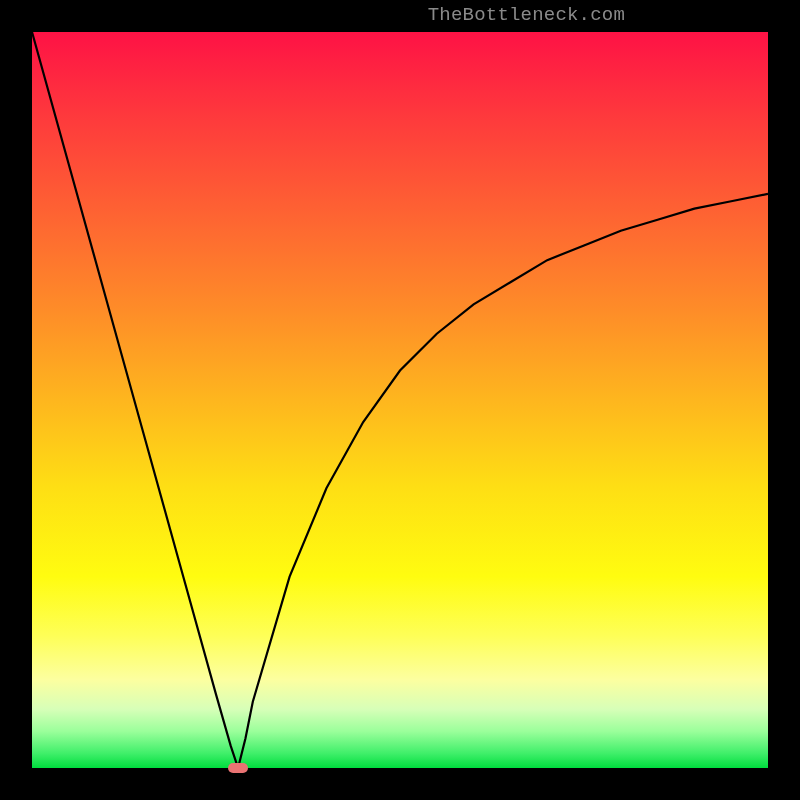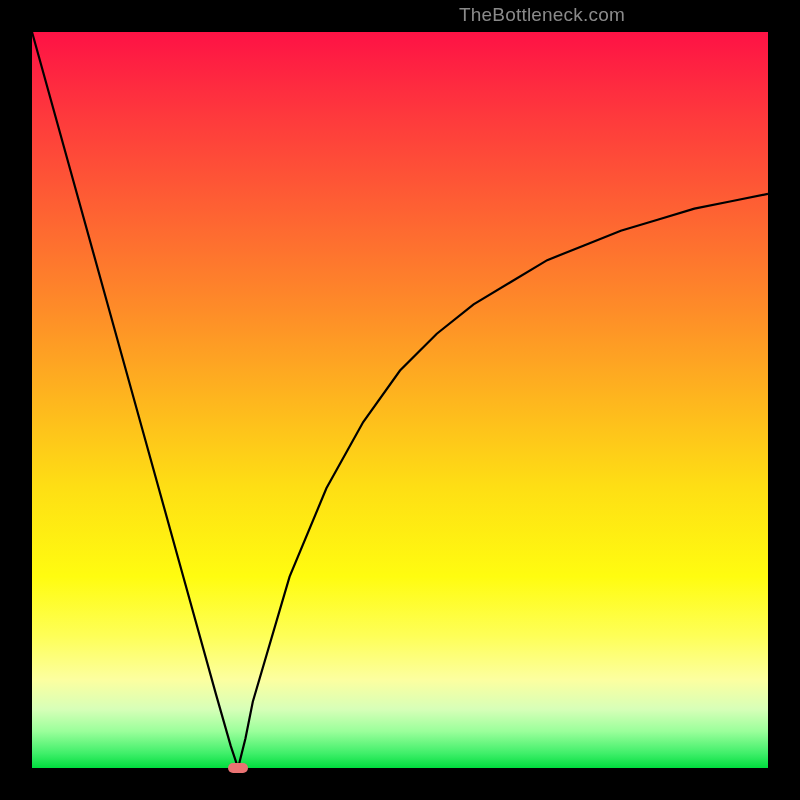--- a/index.html
+++ b/index.html
@@ -8,20 +8,21 @@
     width: 800px;
     height: 800px;
     background: #000;
     font-family: Arial, Helvetica, sans-serif;
     overflow: hidden;
   }
   #container {
     position: relative;
     width: 633px;
     height: 800px;
+    font-family: Liberation Mono, monospace;
   }
   #plot-area {
     position: absolute;
     left: 32px;
     top: 32px;
     width: 736px;
     height: 736px;
     background: linear-gradient(to bottom,
       #fe1245 0%,
       #fe3b3c 12%,

